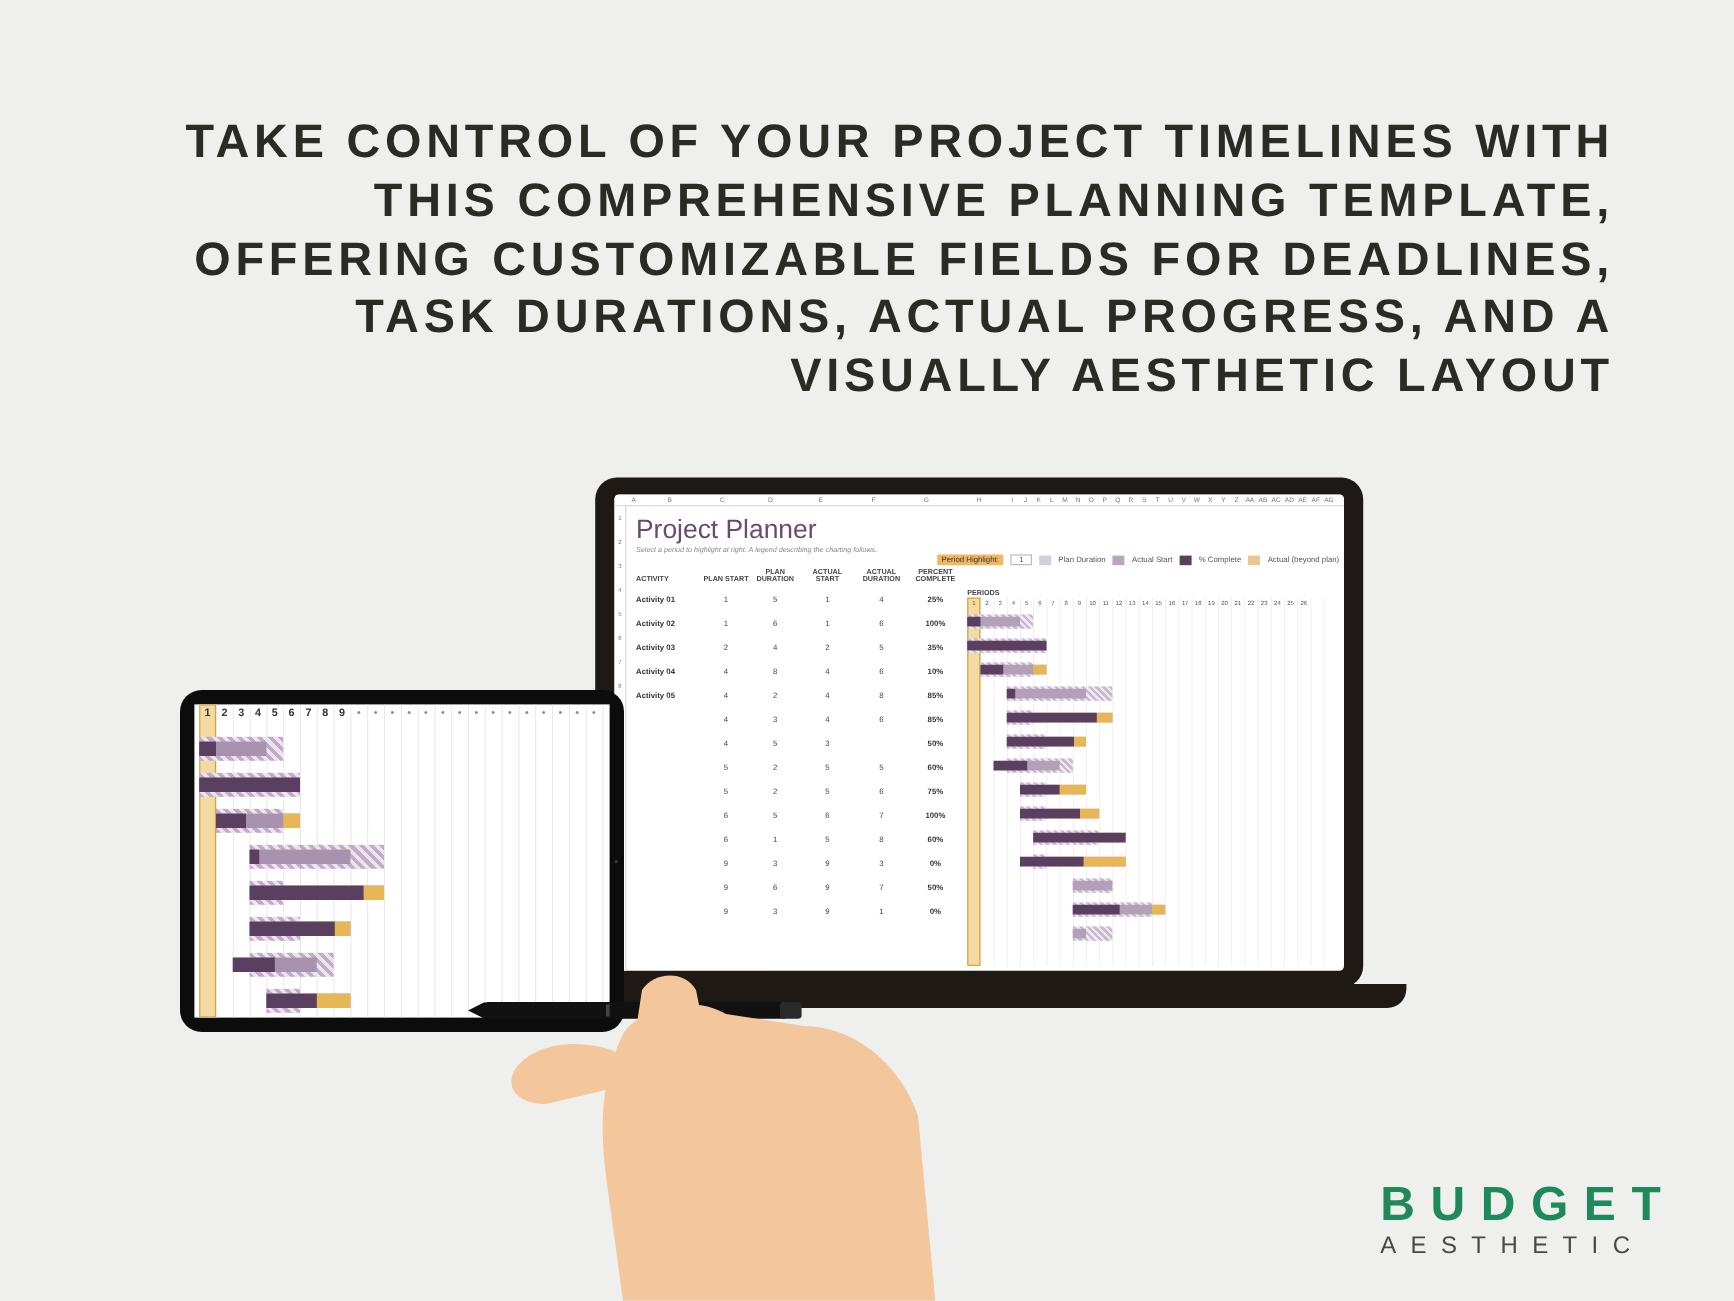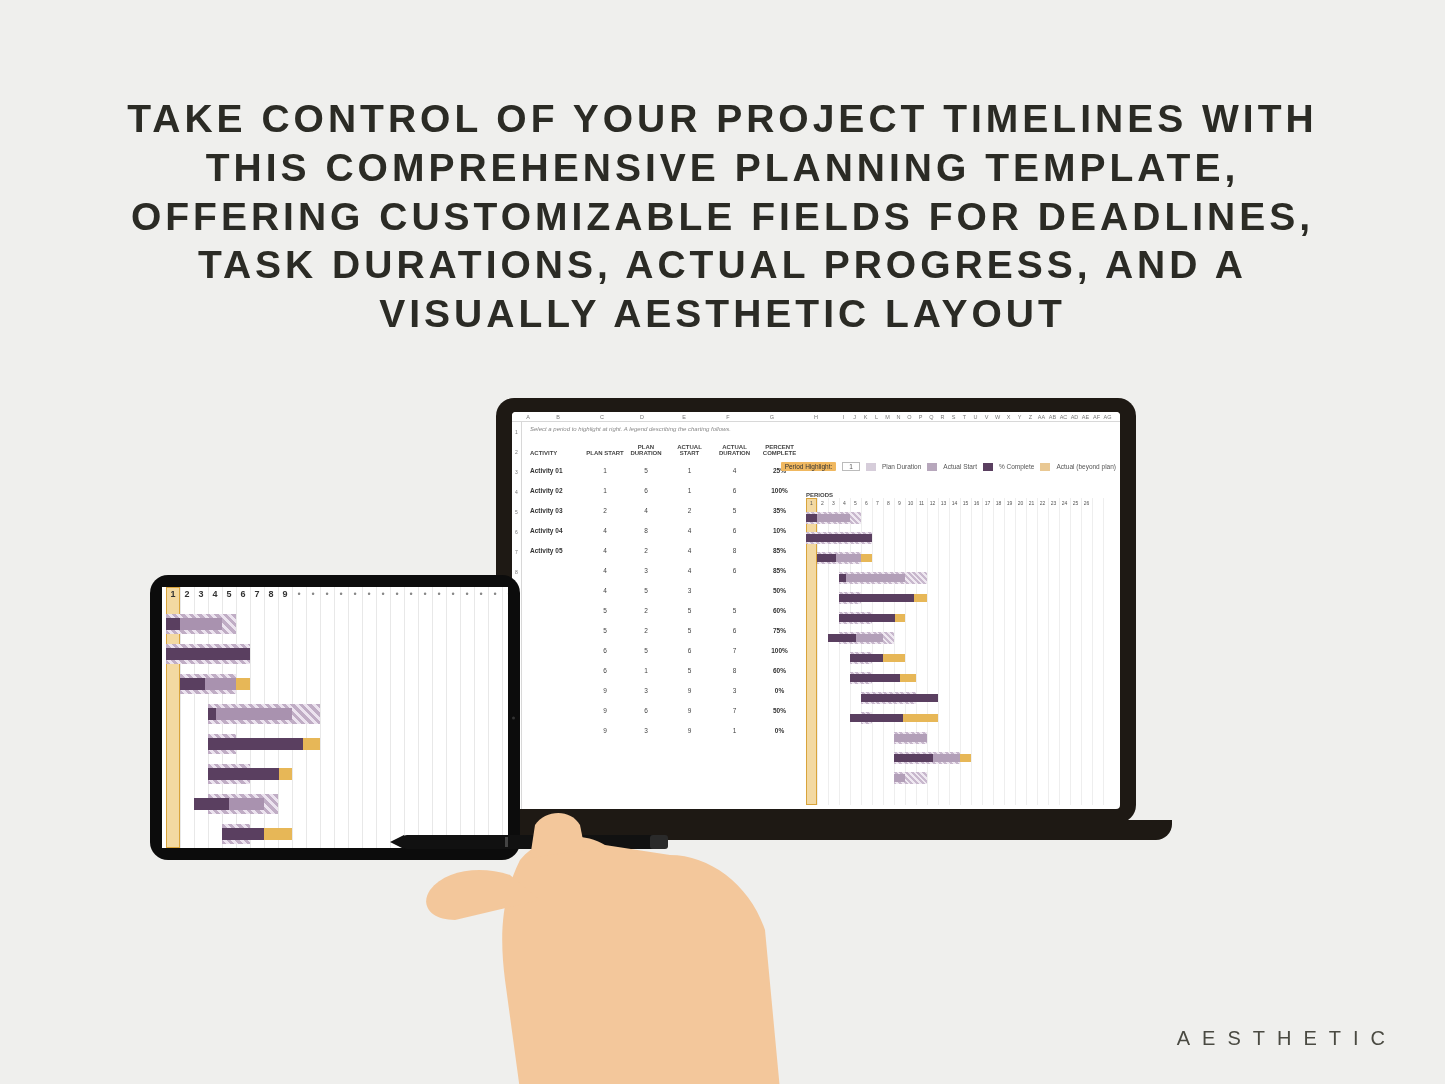--- a/index.html
+++ b/index.html
@@ -9,21 +9,21 @@
     background: #efefed;
     font-family: Arial, Helvetica, sans-serif;
     position: relative;
     overflow: hidden;
   }
   .headline {
     position: absolute;
     top: 95px;
     left: 100px;
     right: 100px;
-    text-align: center;
+    text-align: right;
     font-size: 39px;
     font-weight: 600;
     letter-spacing: 4px;
     line-height: 1.25;
     color: #2b2b25;
     font-family: "Segoe UI", Arial, sans-serif;
   }
 
   
   .laptop {
@@ -285,20 +285,21 @@
         <div>13</div>
         <div>14</div>
         <div>15</div>
         <div>16</div>
         <div>17</div>
         <div>18</div>
         <div>19</div>
         <div>20</div>
       </div>
     <div class="sheet-body">
+      <div class="sheet-title">Project Planner</div>
       <div class="sheet-sub">Select a period to highlight at right.  A legend describing the charting follows.</div>
 
       <div class="legend-row">
         <span class="ph-label">Period Highlight:</span>
         <span class="ph-val">1</span>
         <span class="sw plan"></span>
         <span>Plan Duration</span>
         <span class="sw actual"></span>
         <span>Actual Start</span>
         <span class="sw pct"></span>
@@ -649,14 +650,15 @@
              L 170 110 Z"></path>
 
     <path d="M165 35
              C 175 20, 200 18, 210 35
              L 215 60
              L 160 68 Z"></path>
   </g>
 </svg>
 
 <div class="logo">
+  <div class="l1">BUDGET</div>
   <div class="l2">AESTHETIC</div>
 </div>
 
 </body></html>

